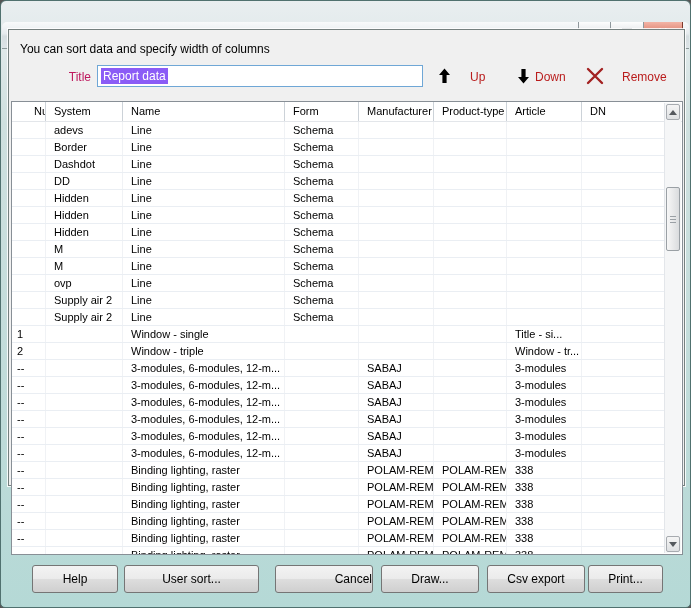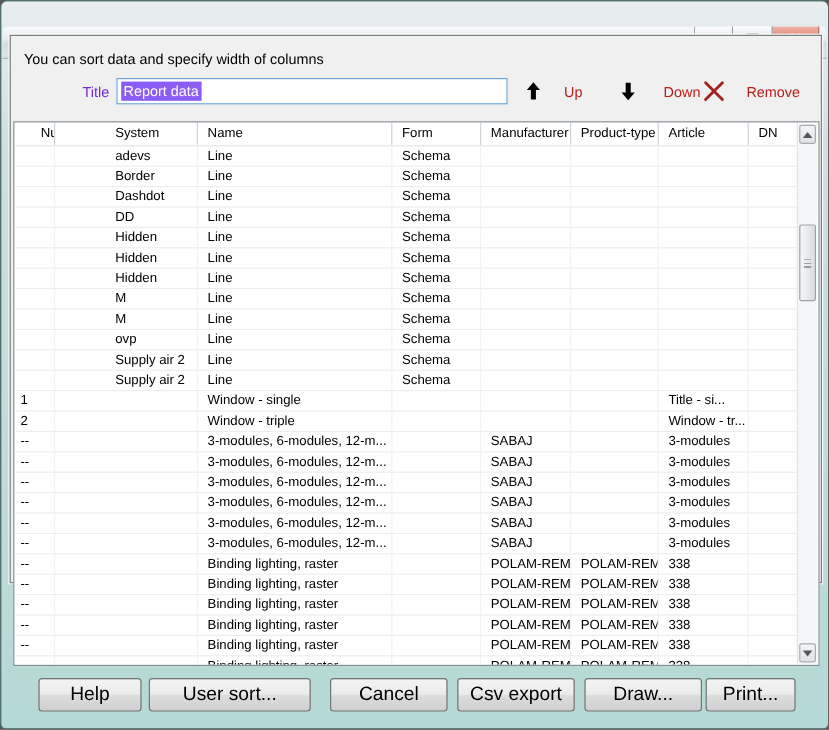--- a/index.html
+++ b/index.html
@@ -42,51 +42,51 @@
   .glyph-close { color:#fff; font-size:13px; font-weight:bold; line-height:13px; text-shadow:0 1px 1px #7a2417; }
 
   
   .client {
     position:absolute; left:7px; top:28px; width:677px; height:457px;
     background:#f0f0f0; border:1px solid #75807f;
     box-shadow:0 0 0 1px rgba(255,255,255,.85);
   }
   .info { position:absolute; left:11px; top:12px; font-size:12px; color:#000; }
 
-  .title-label { position:absolute; left:52px; top:40px; width:30px; text-align:right; font-size:12px; color:#6d28d9; }
+  .title-label { position:absolute; left:52px; top:40px; width:30px; text-align:right; font-size:12px; color:#be185d; }
   .textbox {
     position:absolute; left:88px; top:35px; width:326px; height:22px;
     background:#fff; border:1px solid #6fa7d6; display:flex; align-items:center; padding-left:3px;
   }
   .textbox .sel { background:#8b5cf6; color:#fff; font-size:12px; padding:1px 2px; }
 
   .tool-icon { position:absolute; top:38px; }
   .lbl { position:absolute; top:40px; font-size:12px; color:#b91c1c; }
   .up-icon { left:429px; } .dn-icon { left:508px; } .rm-icon { left:576px; top:37px; }
-  .up-lbl { left:461px; } .dn-lbl { left:544px; } .rm-lbl { left:613px; }
+  .up-lbl { left:461px; } .dn-lbl { left:526px; } .rm-lbl { left:613px; }
 
   
   .table {
     position:absolute; left:2px; top:71px; width:672px; height:454px;
     background:#fff; border:1px solid #888f96; overflow:hidden;
   }
   .thead { display:flex; height:20px; border-bottom:1px solid #e3e6ea; padding-right:17px; }
   .hcell {
     font-size:11px; color:#000; padding:3px 0 0 8px; white-space:nowrap; overflow:hidden;
     border-right:1px solid #ccd2d8; flex:none;
   }
   .hcell.c0 { padding-left:22px; }
   .tbody { height:432px; overflow:hidden; padding-right:17px; }
   .trow { display:flex; height:17px; border-bottom:1px solid #eaeef3; }
   .tcell {
     font-size:11px; color:#000; padding:2px 0 0 8px; white-space:nowrap; overflow:hidden;
     border-right:1px solid #f0f2f5; flex:none;
   }
   .tcell.c0 { padding-left:5px; }
-  .c0 { width:34px; } .c1 { width:77px;margin-left:42px; } .c2 { width:162px; } .c3 { width:74px; }
+  .c0 { width:34px; } .c1 { width:77px; } .c2 { width:162px; } .c3 { width:74px; }
   .c4 { width:75px; } .c5 { width:73px; } .c6 { width:75px; }
   .c7 { flex:1 1 auto !important; border-right:none; }
 
   
   .vscroll { position:absolute; top:1px; right:1px; bottom:1px; width:17px; background:#f5f6f7; border-left:1px solid #e3e6ea; }
   .sb-btn {
     position:absolute; left:1px; right:1px; height:16px;
     background:linear-gradient(180deg,#f5f5f5,#dfe1e3); border:1px solid #a7abb0; border-radius:2px;
     display:flex; align-items:center; justify-content:center;
   }
@@ -98,25 +98,25 @@
     background:linear-gradient(90deg,#f7f7f7,#dadcde); border:1px solid #9aa0a5; border-radius:2px;
   }
   .grip { position:absolute; left:3px; right:3px; top:28px; height:8px;
     background:repeating-linear-gradient(180deg,#9aa0a5 0 1px, transparent 1px 3px); }
 
   
   .btn {
     position:absolute; top:535px; height:28px;
     border:1px solid #757575; border-radius:3px;
     background:linear-gradient(180deg,#f3f3f3,#ebebeb 48%,#dddddd 52%,#cfcfcf);
-    font-size:16px; color:#000; text-align:center; font-family:"Liberation Sans", sans-serif;
+    font-size:12px; color:#000; text-align:center; font-family:"Liberation Sans", sans-serif;
   }
   .btn:nth-of-type(1) { left:23px;  width:86px; }
   .btn:nth-of-type(2) { left:115px; width:135px; }
-  .btn:nth-of-type(3) { left:266px; width:98px; }
+  .btn:nth-of-type(3) { left:266px; width:98px;text-align:right; }
   .btn:nth-of-type(4) { left:372px; width:98px; }
   .btn:nth-of-type(5) { left:478px; width:98px; }
   .btn:nth-of-type(6) { left:579px; width:75px; }
 </style>
 </head>
 <body>
 
 <div class="window">
 
   <div class="titlebar">
@@ -448,18 +448,18 @@
         </div>
         <div class="sb-btn down">
           <span class="tri-down"></span>
         </div>
       </div>
     </div>
 
     <button class="btn">Help</button>
     <button class="btn">User sort...</button>
     <button class="btn">Cancel</button>
+    <button class="btn">Draw...</button>
     <button class="btn">Csv export</button>
-    <button class="btn">Draw...</button>
     <button class="btn">Print...</button>
 
   </div>
 </div>
 
 </body></html>

